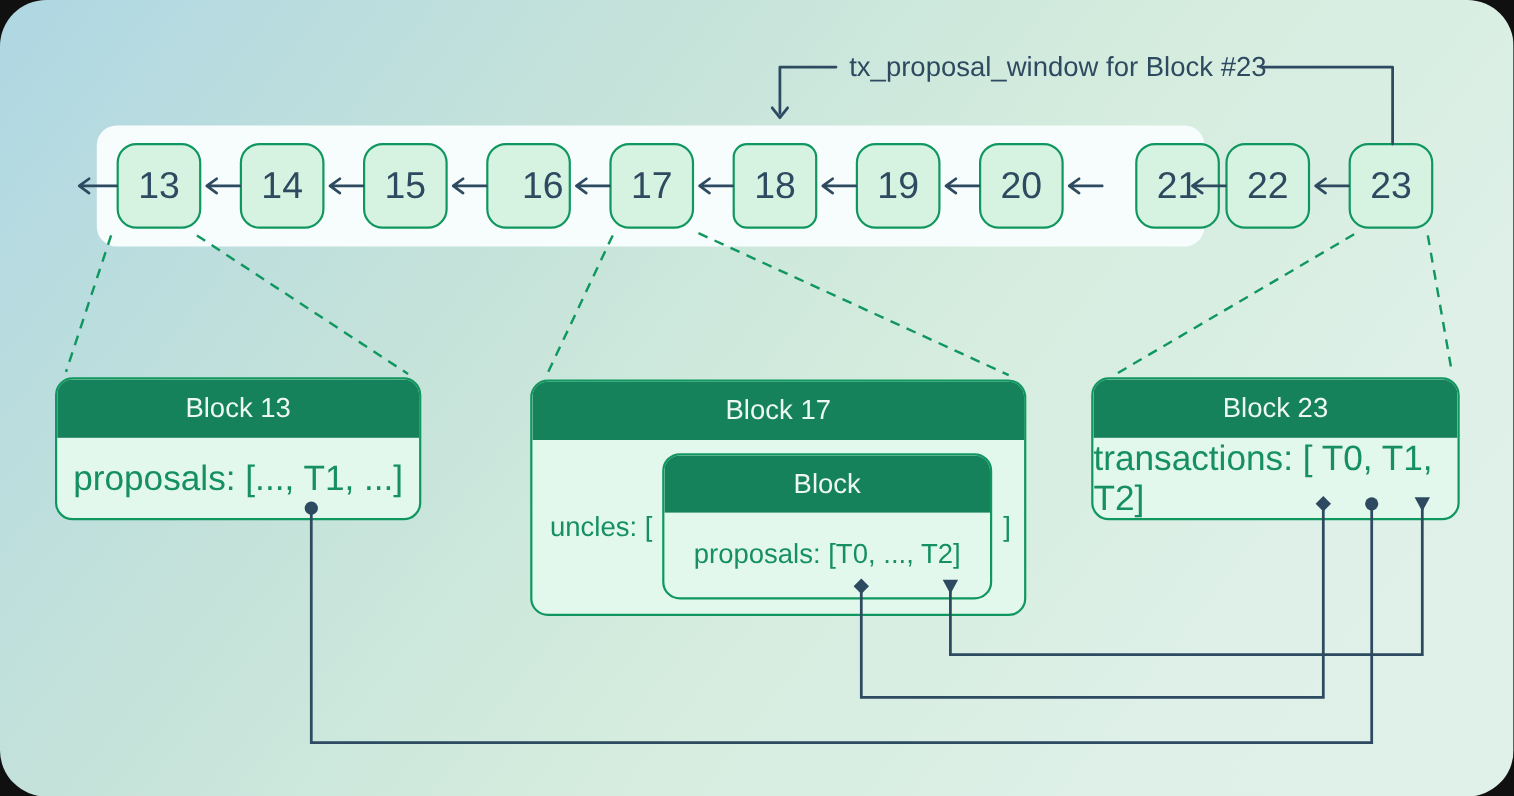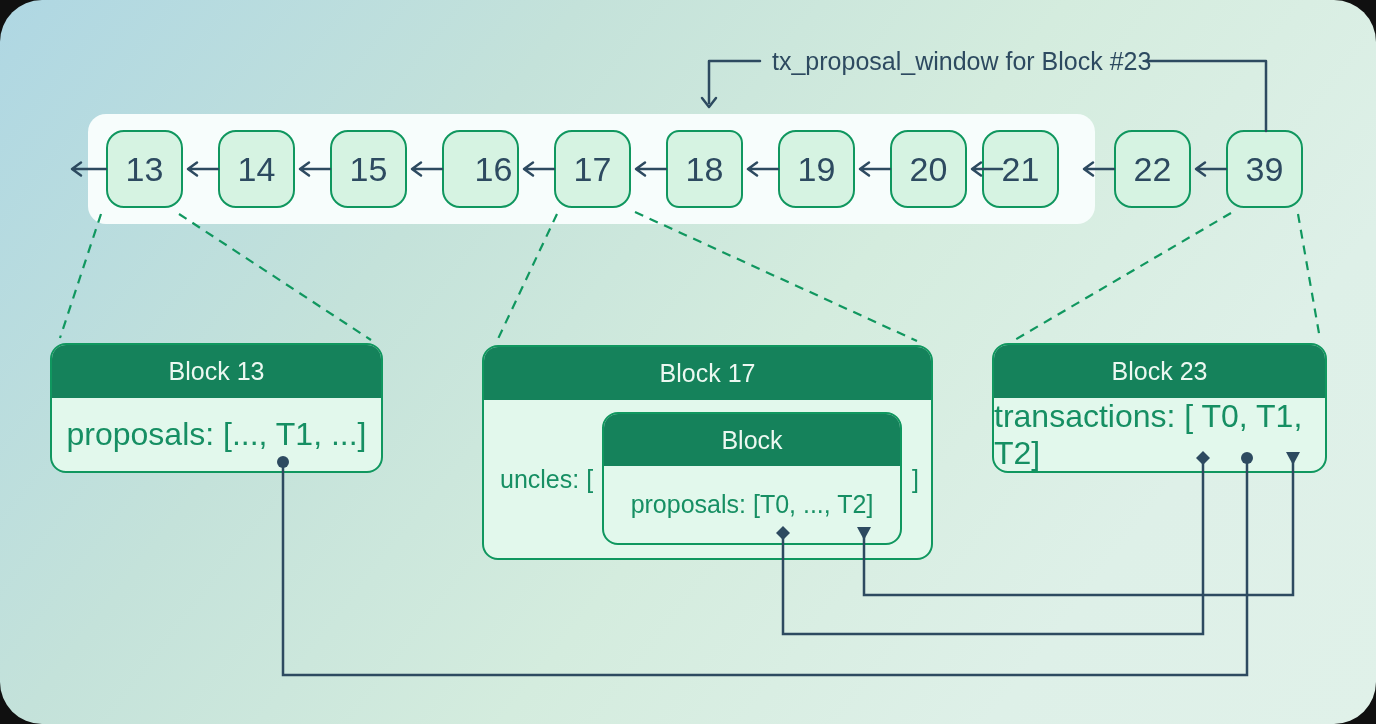--- a/index.html
+++ b/index.html
@@ -42,23 +42,23 @@
 
   <div id="chain-row">
       <div class="chain-block" style="left: 106px;">13</div>
       <div class="chain-block" style="left: 218px;">14</div>
       <div class="chain-block" style="left: 330px;">15</div>
       <div class="chain-block" style="left: 442px; padding-left: 26px;">16</div>
       <div class="chain-block" style="left: 554px;">17</div>
       <div class="chain-block" style="left: 666px; border-radius: 13px;">18</div>
       <div class="chain-block" style="left: 778px;">19</div>
       <div class="chain-block" style="left: 890px; text-align: right;">20</div>
-      <div class="chain-block" style="left: 982px;">21</div>
+      <div class="chain-block" style="left: 1032px;">21</div>
       <div class="chain-block" style="left: 1114px;">22</div>
-      <div class="chain-block" style="left: 1226px;">39</div>
+      <div class="chain-block" style="left: 1226px;">23</div>
     </div>
 
   <div class="panel" id="panel-block13">
     <div class="panel-header">Block 13</div>
     <div class="panel-body">proposals: [..., T1, ...]</div>
   </div>
 
   <div class="panel" id="panel-block17">
     <div class="panel-header">Block 17</div>
     <span class="uncles-open">uncles: [</span>

